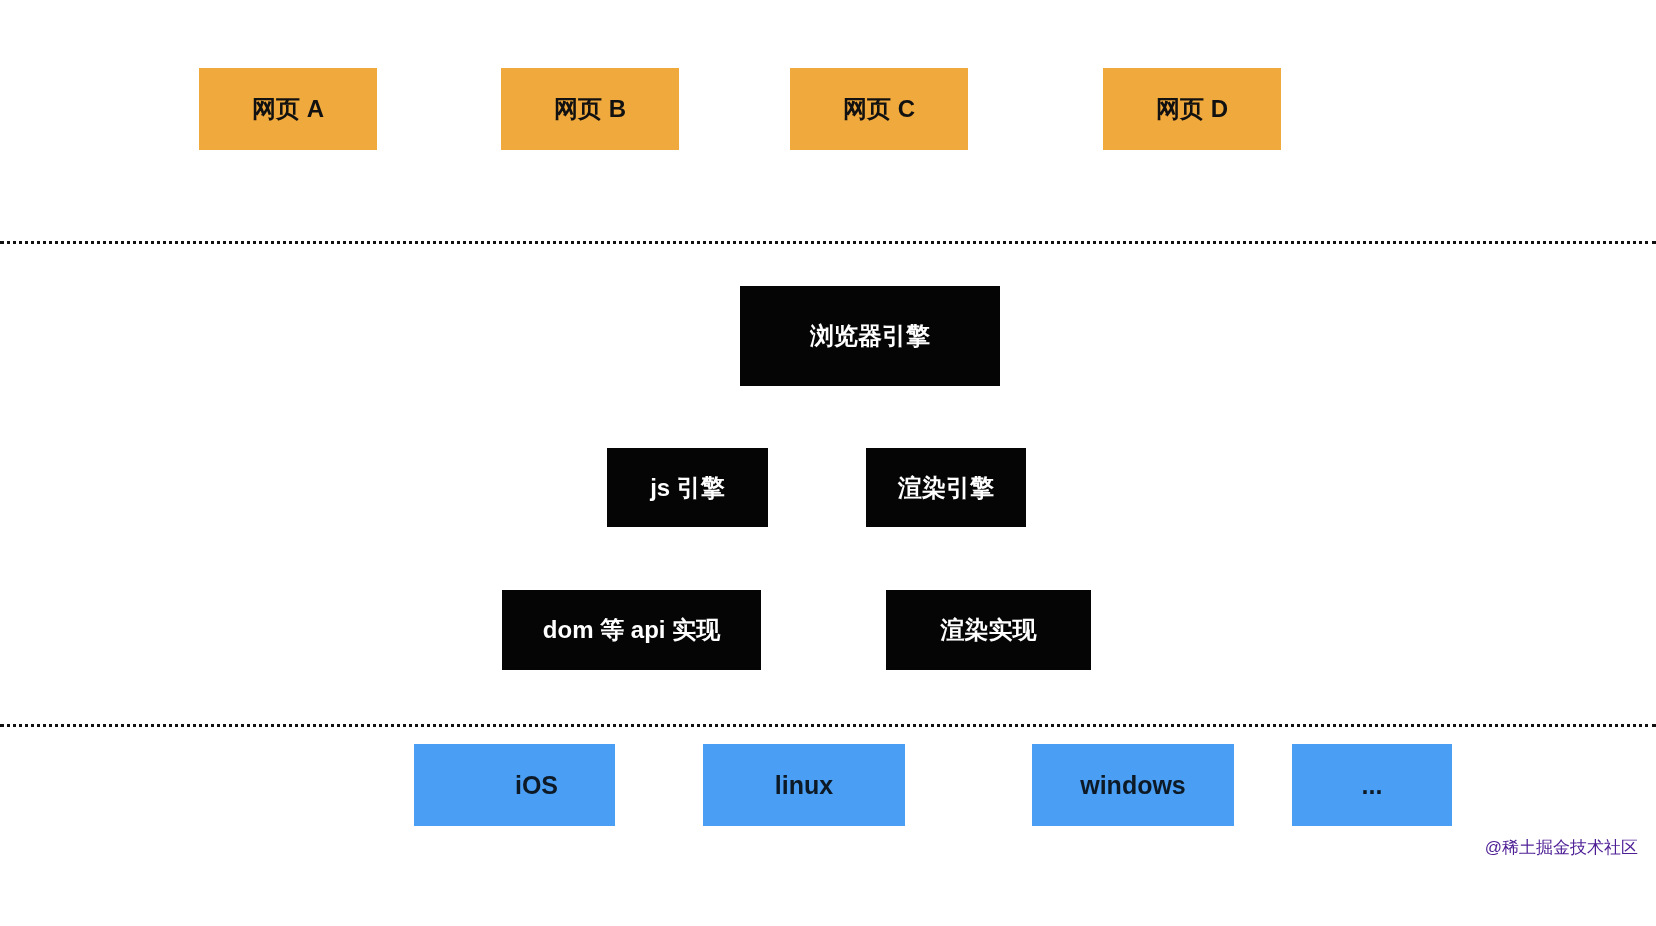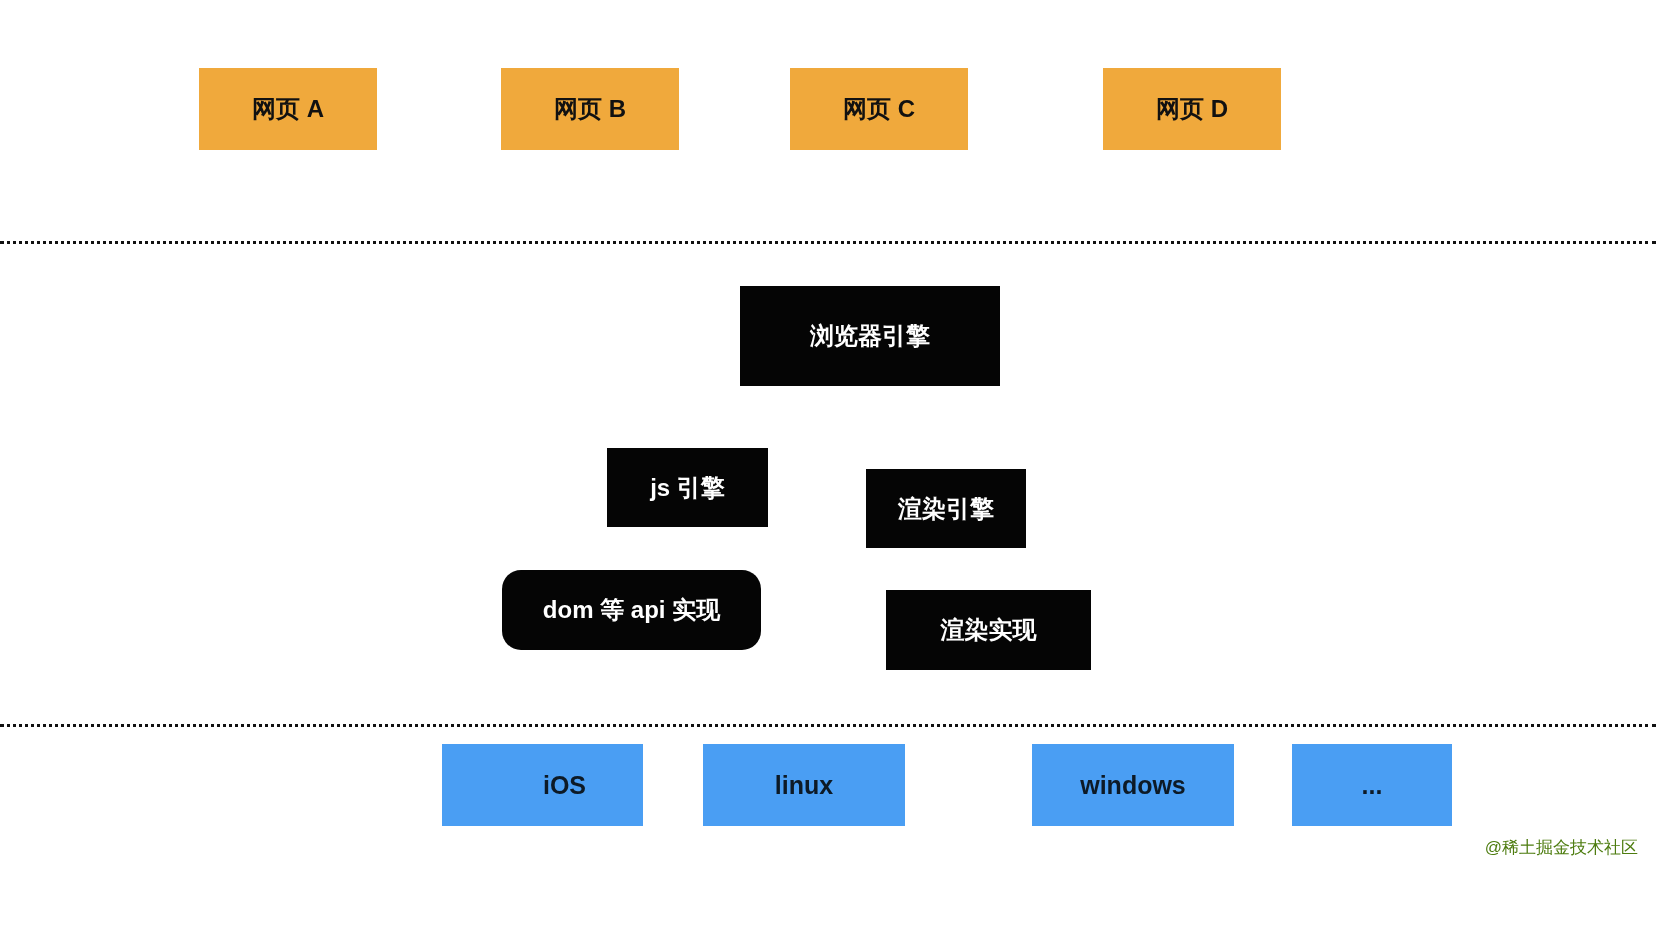--- a/index.html
+++ b/index.html
@@ -47,48 +47,48 @@
     position: absolute;
     left: 0;
     width: 1656px;
     height: 0;
     border-top: 3px dotted #111111;
   }
   .watermark {
     position: absolute;
     right: 18px;
     top: 836px;
-    color: #4d7c0f;
+    color: #4c1d95;
     font-size: 17px;
     font-weight: 400;
     text-align: center;
   }
 </style>
 </head>
 <body>
 
 <div class="canvas">
 
   <div class="box webpage-box" style="left:199px;">网页 A</div>
   <div class="box webpage-box" style="left:790px;">网页 C</div>
   <div class="box webpage-box" style="left:501px;">网页 B</div>
   <div class="box webpage-box" style="left:1103px;">网页 D</div>
 
   <div class="dotted-line" style="top:241px;"></div>
 
   <div class="box engine-box" style="left:692px; top:286px; width:260px; height:100px;margin-left:48px;">浏览器引擎</div>
 
   <div class="box engine-box" style="left:607px; top:448px; width:161px; height:79px;">js 引擎</div>
-  <div class="box engine-box" style="left:866px; top:469px; width:160px; height:79px;">渲染引擎</div>
+  <div class="box engine-box" style="left:866px; top:448px; width:160px; height:79px;">渲染引擎</div>
 
-  <div class="box engine-box" style="left:502px; top:570px; width:259px; height:80px;border-radius:19px;">dom 等 api 实现</div>
+  <div class="box engine-box" style="left:502px; top:590px; width:259px; height:80px;">dom 等 api 实现</div>
   <div class="box engine-box" style="left:886px; top:590px; width:205px; height:80px;">渲染实现</div>
 
   <div class="dotted-line" style="top:724px;"></div>
 
-  <div class="box platform-box" style="left:442px; width:201px;padding-left:44px;">iOS</div>
+  <div class="box platform-box" style="left:414px; width:201px;padding-left:44px;">iOS</div>
   <div class="box platform-box" style="left:703px; width:202px;">linux</div>
   <div class="box platform-box" style="left:1032px; width:202px;">windows</div>
   <div class="box platform-box" style="left:1292px; width:160px;">...</div>
 
   <div class="watermark">@稀土掘金技术社区</div>
 
 </div>
 
 </body></html>

